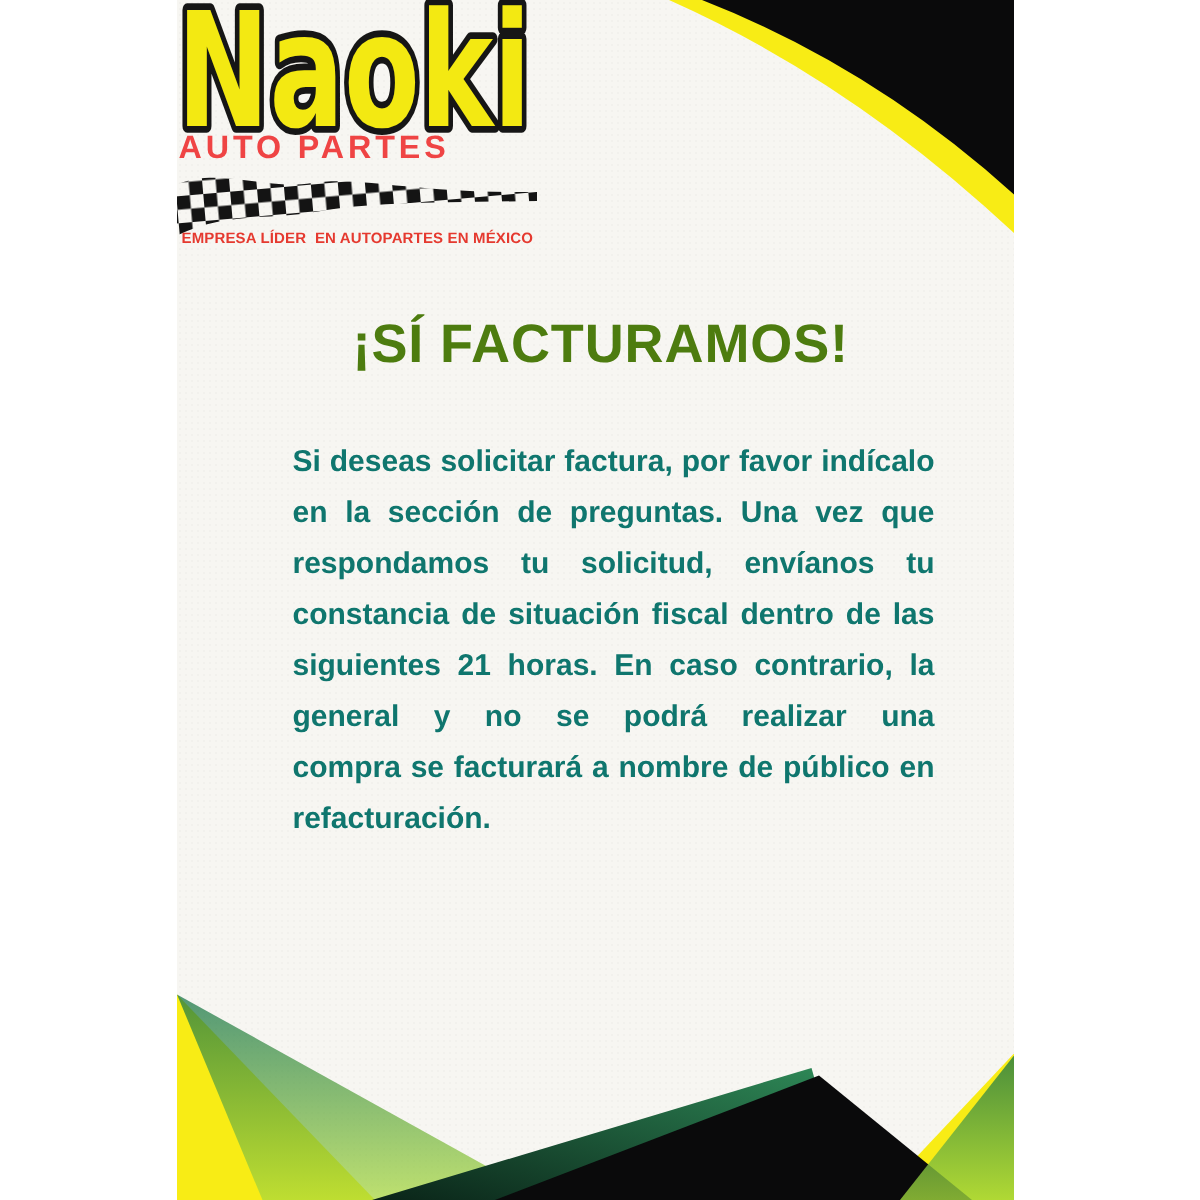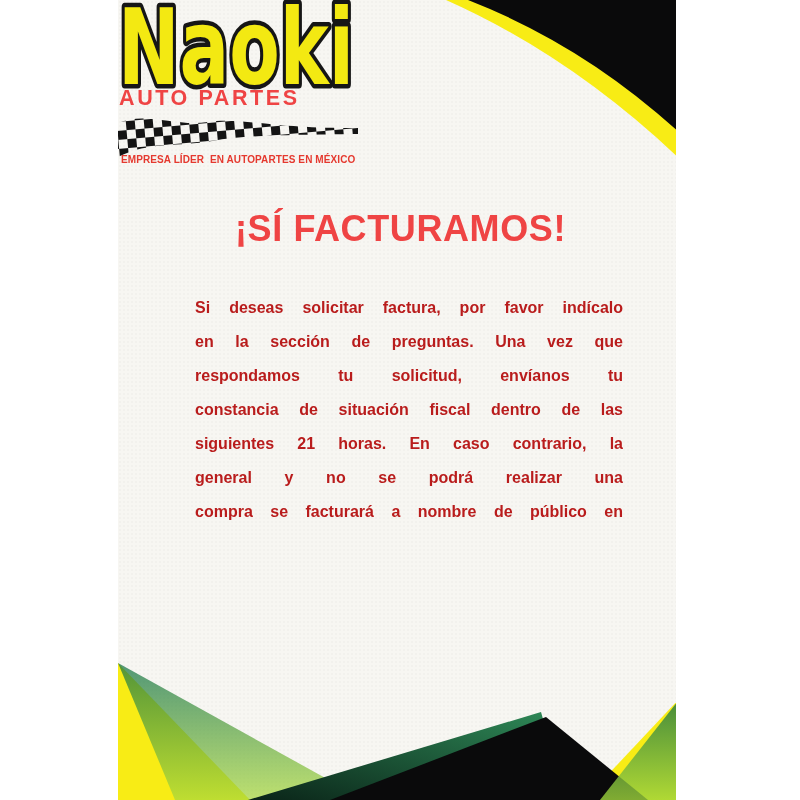--- a/index.html
+++ b/index.html
@@ -17,25 +17,25 @@
     position:absolute;left:119px;top:87px;
     font-size:21.5px;font-weight:bold;letter-spacing:2.6px;color:#ef4444;line-height:1.1;
   }
   .flag-svg{position:absolute;left:116px;top:113px;width:244px;height:44px;}
   .tagline{
     position:absolute;left:121px;top:154px;white-space:pre;
     font-size:10px;font-weight:bold;color:#e5392f;letter-spacing:0.1px;line-height:1.1;
   }
   .heading{
     position:absolute;left:118px;top:208px;width:565px;text-align:center;
-    font-size:36px;font-weight:bold;letter-spacing:0.6px;color:#ef4444;line-height:1.15;
+    font-size:36px;font-weight:bold;letter-spacing:0.6px;color:#4d7c0f;line-height:1.15;
   }
   .body-text{
     position:absolute;left:195px;top:291px;width:428px;
-    font-size:16px;font-weight:bold;color:#b91c1c;line-height:34px;
+    font-size:20px;font-weight:bold;color:#0f766e;line-height:34px;
   }
   .body-line{text-align:justify;text-align-last:justify;}
   .body-line.last{text-align-last:left;}
 </style>
 </head>
 <body>
 
 <div class="canvas">
 
   <div class="paper"></div>
@@ -96,15 +96,16 @@
   <div class="heading">¡SÍ FACTURAMOS!</div>
 
   <div class="body-text">
     <div class="body-line">Si deseas solicitar factura, por favor indícalo</div>
     <div class="body-line">en la sección de preguntas. Una vez que</div>
     <div class="body-line">respondamos tu solicitud, envíanos tu</div>
     <div class="body-line">constancia de situación fiscal dentro de las</div>
     <div class="body-line">siguientes 21 horas. En caso contrario, la</div>
     <div class="body-line">general y no se podrá realizar una</div>
     <div class="body-line">compra se facturará a nombre de público en</div>
+    <div class="body-line last">refacturación.</div>
   </div>
 
 </div>
 
 </body></html>

